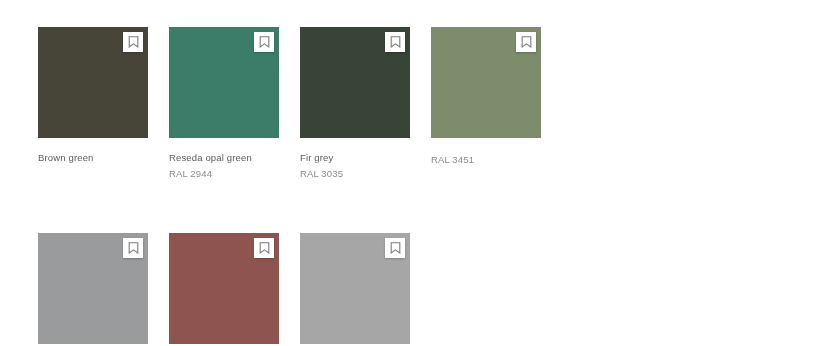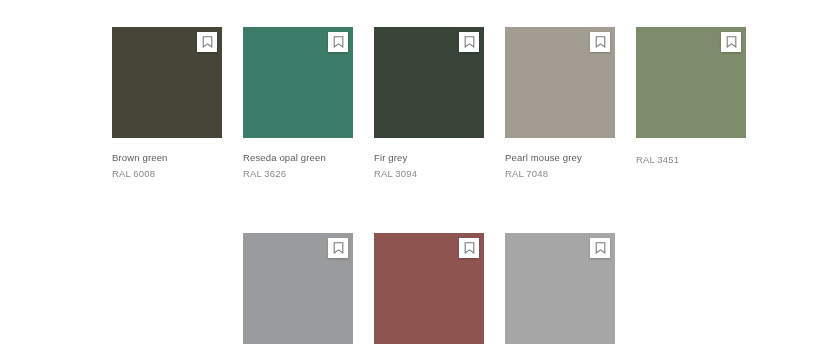--- a/index.html
+++ b/index.html
@@ -23,21 +23,20 @@
   }
   .grid-rows {
     display: flex;
     flex-direction: column;
     row-gap: 52px;
   }
   .grid-row {
     display: flex;
     flex-direction: row;
     column-gap: 21px;
-    justify-content: center;
   }
   .color-card {
     width: 110px;
     display: flex;
     flex-direction: column;
   }
   .swatch {
     position: relative;
     width: 110px;
     height: 111px;
@@ -89,60 +88,46 @@
         <div class="color-card">
     <div class="swatch" style="background-color: rgb(71, 68, 56);">
       <button class="bookmark-button">
         <svg width="11" height="12" viewBox="0 0 11 12" aria-hidden="true">
           <path d="M1.2 0.8 H9.8 V11.0 L5.5 7.9 L1.2 11.0 Z" fill="none" stroke="#7d7d7d" stroke-width="1.1" stroke-linejoin="miter"></path>
         </svg>
       </button>
     </div>
     <div class="card-meta">
       <div class="color-name">Brown green</div>
-      <div class="color-code">RAL 6008</div>
     </div>
   </div>
         <div class="color-card">
     <div class="swatch" style="background-color: rgb(59, 125, 104);">
       <button class="bookmark-button">
         <svg width="11" height="12" viewBox="0 0 11 12" aria-hidden="true">
           <path d="M1.2 0.8 H9.8 V11.0 L5.5 7.9 L1.2 11.0 Z" fill="none" stroke="#7d7d7d" stroke-width="1.1" stroke-linejoin="miter"></path>
         </svg>
       </button>
     </div>
     <div class="card-meta">
       <div class="color-name">Reseda opal green</div>
-      <div class="color-code">RAL 3626</div>
+      <div class="color-code">RAL 2944</div>
     </div>
   </div>
         <div class="color-card">
     <div class="swatch" style="background-color: rgb(57, 68, 56);">
       <button class="bookmark-button">
         <svg width="11" height="12" viewBox="0 0 11 12" aria-hidden="true">
           <path d="M1.2 0.8 H9.8 V11.0 L5.5 7.9 L1.2 11.0 Z" fill="none" stroke="#7d7d7d" stroke-width="1.1" stroke-linejoin="miter"></path>
         </svg>
       </button>
     </div>
     <div class="card-meta">
       <div class="color-name">Fir grey</div>
-      <div class="color-code">RAL 3094</div>
-    </div>
-  </div>
-        <div class="color-card">
-    <div class="swatch" style="background-color: rgb(163, 156, 146);">
-      <button class="bookmark-button">
-        <svg width="11" height="12" viewBox="0 0 11 12" aria-hidden="true">
-          <path d="M1.2 0.8 H9.8 V11.0 L5.5 7.9 L1.2 11.0 Z" fill="none" stroke="#7d7d7d" stroke-width="1.1" stroke-linejoin="miter"></path>
-        </svg>
-      </button>
-    </div>
-    <div class="card-meta">
-      <div class="color-name">Pearl mouse grey</div>
-      <div class="color-code">RAL 7048</div>
+      <div class="color-code">RAL 3035</div>
     </div>
   </div>
         <div class="color-card">
     <div class="swatch" style="background-color: rgb(125, 140, 106);">
       <button class="bookmark-button">
         <svg width="11" height="12" viewBox="0 0 11 12" aria-hidden="true">
           <path d="M1.2 0.8 H9.8 V11.0 L5.5 7.9 L1.2 11.0 Z" fill="none" stroke="#7d7d7d" stroke-width="1.1" stroke-linejoin="miter"></path>
         </svg>
       </button>
     </div>

